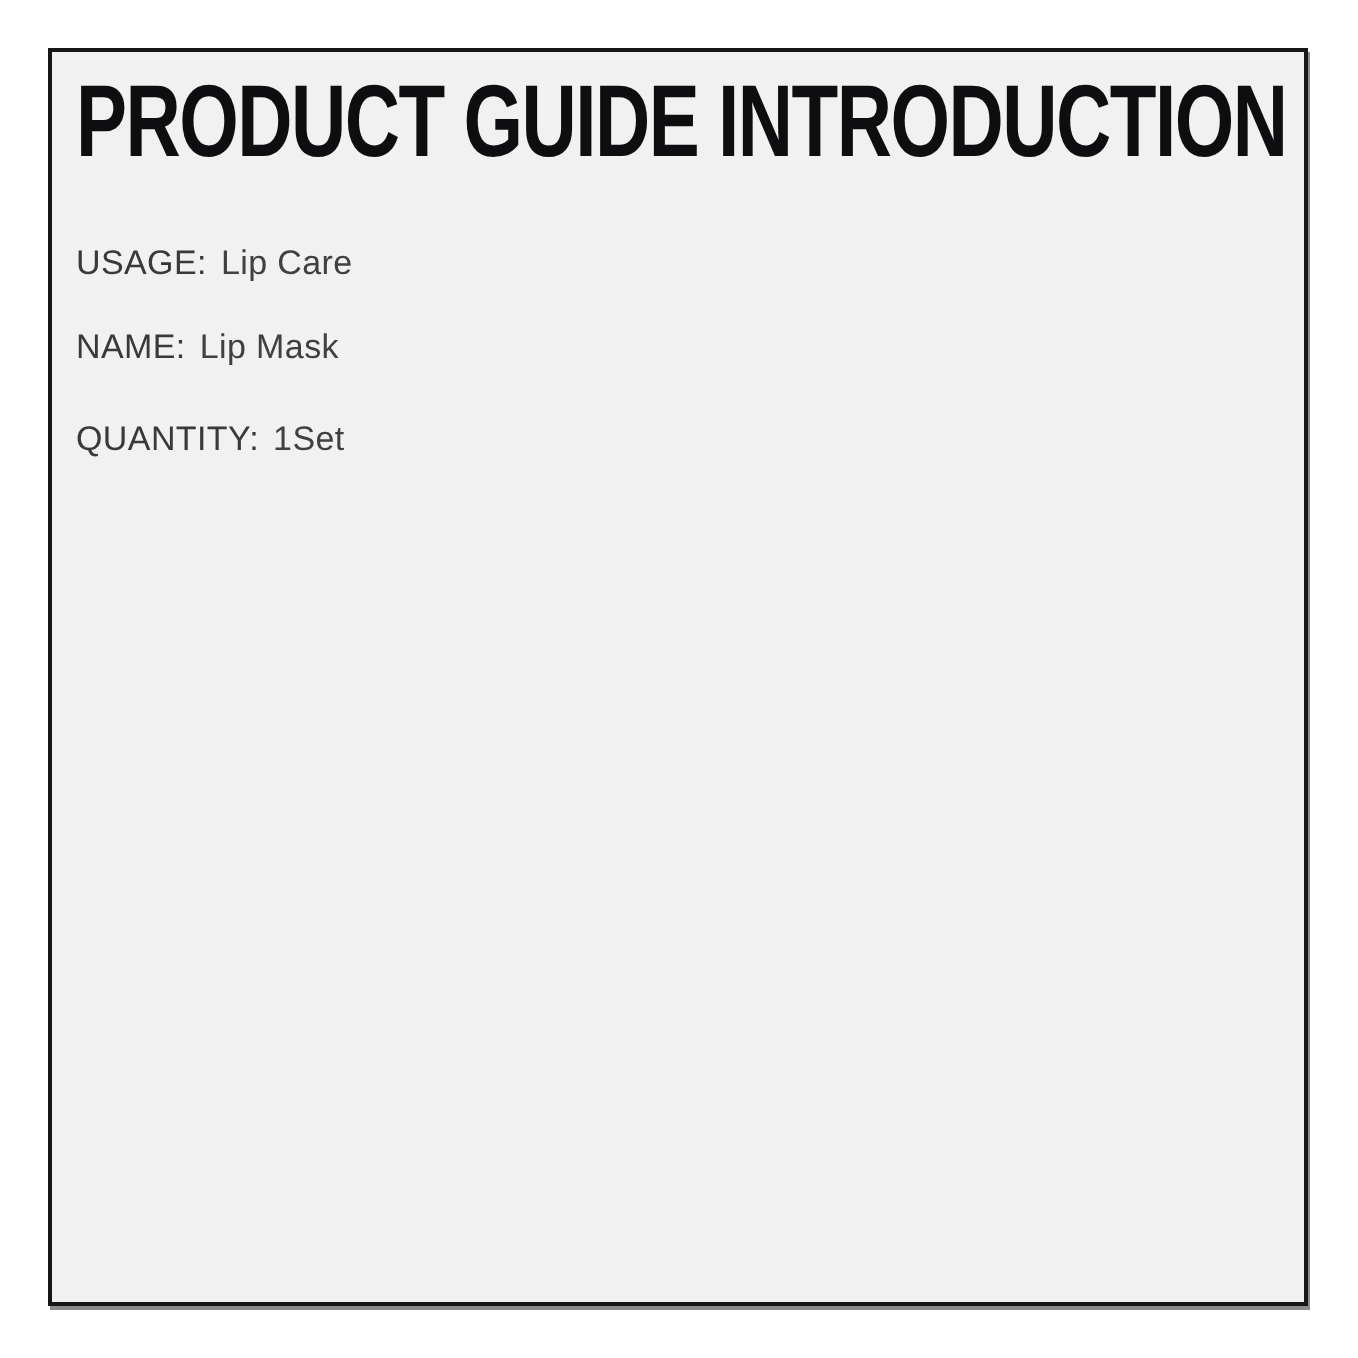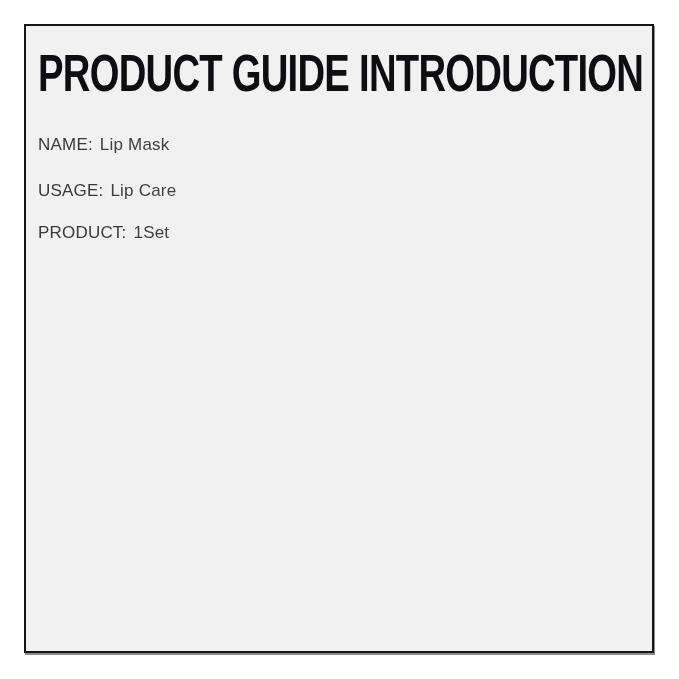--- a/index.html
+++ b/index.html
@@ -14,21 +14,21 @@
   .card {
     position: absolute;
     left: 24px;
     top: 24px;
     width: 630px;
     height: 629px;
     box-sizing: border-box;
     background: #f1f1f2;
     border: 2px solid #161616;
     box-shadow: 1px 2px 0 rgba(0,0,0,0.45);
-    padding: 22px 12px;
+    padding: 9px 12px;
     overflow: hidden;
   }
 
   .card-title {
     margin: 0;
     color: #0e0e10;
     font-family: "Liberation Sans", sans-serif;
     font-weight: 700;
     font-size: 51px;
     line-height: 51px;
@@ -72,27 +72,27 @@
   }
 </style>
 </head>
 <body>
 
 <div class="card">
   <h1 class="card-title">PRODUCT GUIDE INTRODUCTION</h1>
 
   <div class="fields">
 
+    <p class="field-row usage">
+      <span class="field-label">USAGE:</span><span class="field-value">Lip Care</span>
+    </p>
+
     <p class="field-row name">
       <span class="field-label">NAME:</span><span class="field-value">Lip Mask</span>
     </p>
 
-    <p class="field-row usage">
-      <span class="field-label">USAGE:</span><span class="field-value">Lip Care</span>
-    </p>
-
     <p class="field-row quantity">
-      <span class="field-label">PRODUCT:</span><span class="field-value">1Set</span>
+      <span class="field-label">QUANTITY:</span><span class="field-value">1Set</span>
     </p>
 
 
   </div>
 </div>
 
 </body></html>

